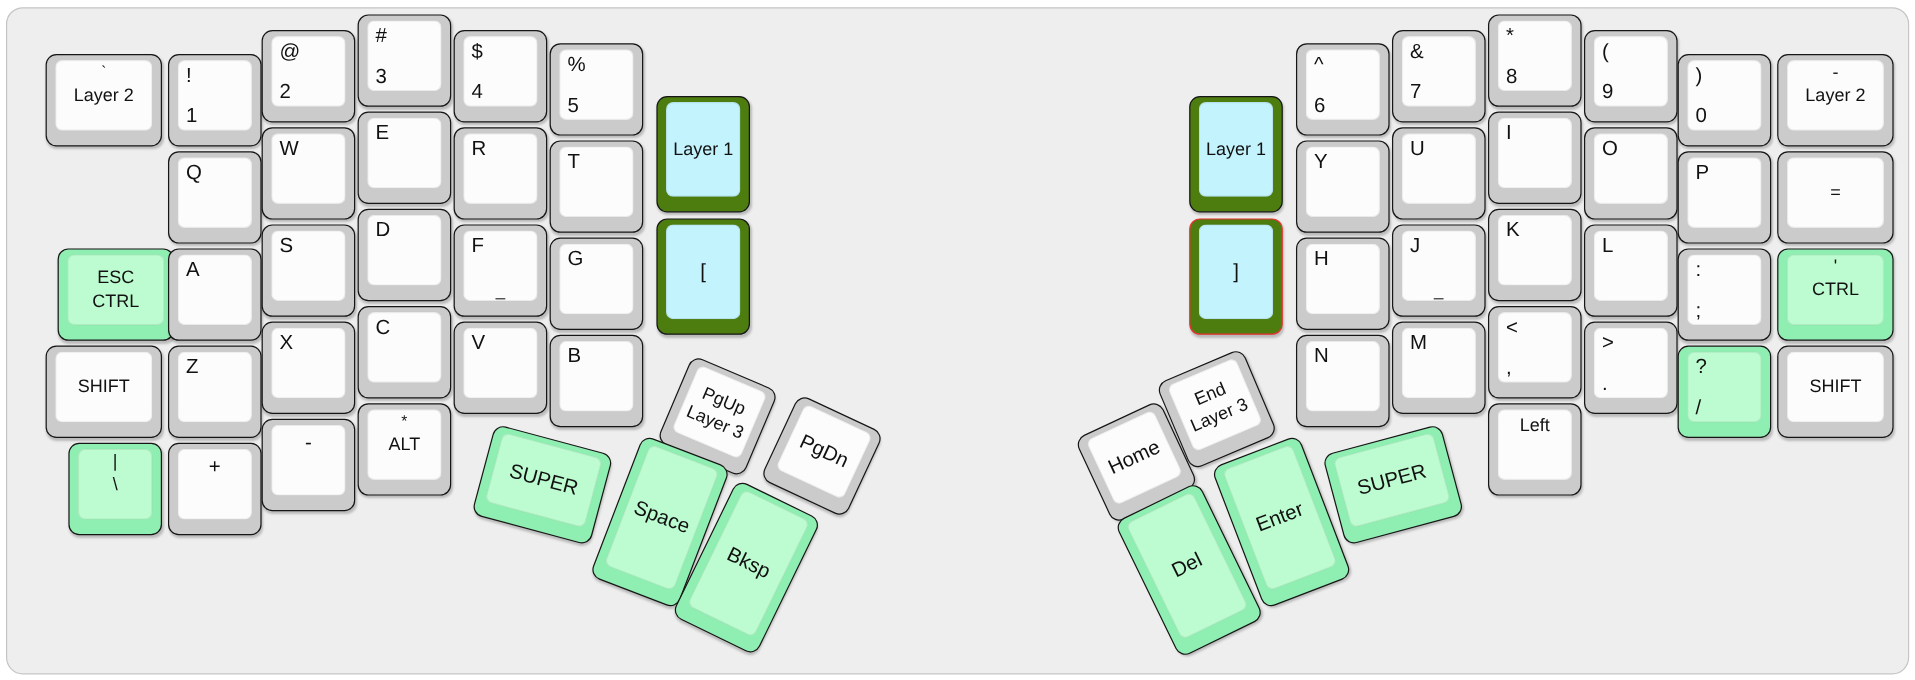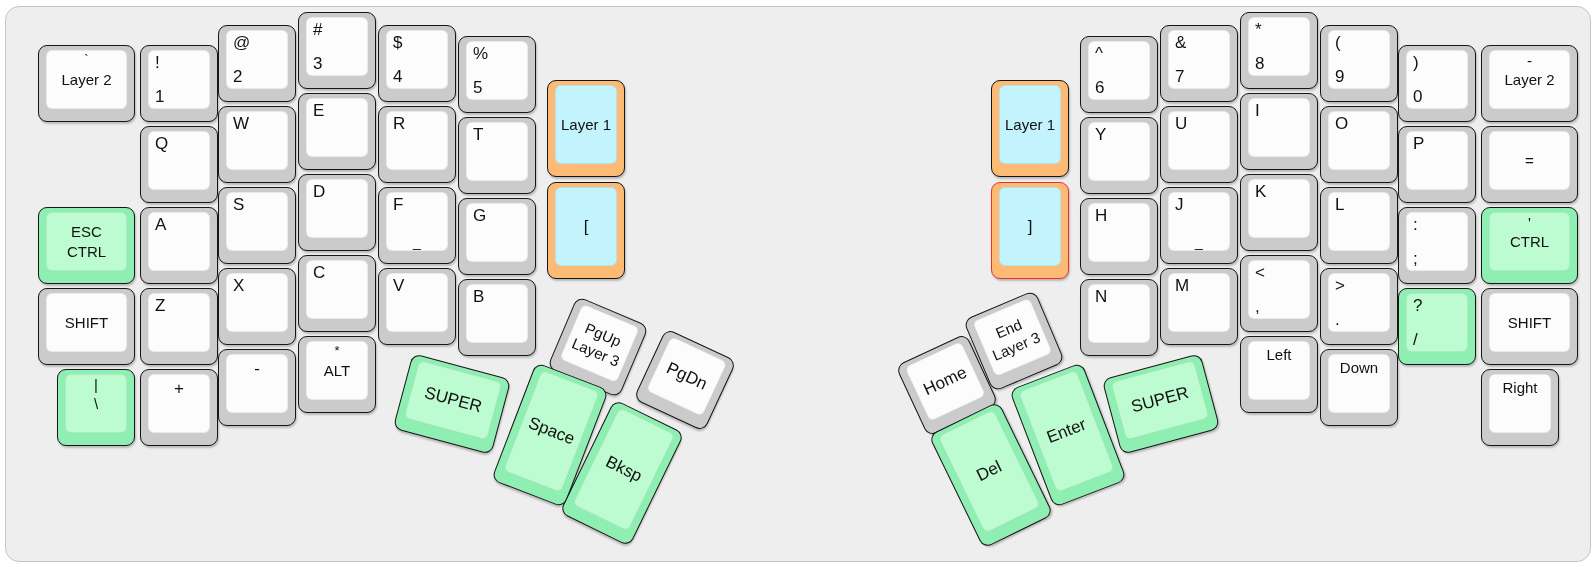--- a/index.html
+++ b/index.html
@@ -6,21 +6,21 @@
     font-family:"Liberation Sans", sans-serif;color:#111;}
   .panel{position:absolute;left:5px;top:6px;width:1584px;height:554px;background:#eeeeee;
     border:1px solid #c5c5c5;border-radius:14px;}
   .board{position:absolute;left:0;top:0;width:1596px;height:567px;}
   .key{position:absolute;border:1.5px solid #161616;border-radius:9px;
     box-shadow:1px 2px 2px rgba(0,0,0,0.22);box-sizing:border-box;}
   .key .cap{position:absolute;left:7px;right:7px;top:4px;bottom:12px;border-radius:6px;
     border:1px solid rgba(0,0,0,0.07);}
   .white{background:#cbcbcb;} .white .cap{background:#fcfcfc;}
   .green{background:#8feeb1;} .green .cap{background:#bdfcd0;}
-  .blue{background:#fdba74;}  .blue .cap{background:#c3f3fd;}
+  .blue{background:#4d7c0f;}  .blue .cap{background:#c3f3fd;}
   .red-border{border-color:#e8312f;}
   .u1{width:78px;height:77px;} .u125{width:97px;height:77px;} .tallkey{width:78px;height:97px;}
   .thumb1{width:78px;height:78px;} .thumbtall{width:78px;height:126px;} .superkey{width:102px;height:78px;}
   .tl{position:absolute;top:2px;left:6px;font-size:17px;}
   .bl{position:absolute;bottom:1px;left:6px;font-size:17px;}
   .tc{position:absolute;top:1px;left:0;right:0;text-align:center;font-size:15px;}
   .cmain{position:absolute;left:0;top:0;right:0;bottom:0;display:flex;align-items:center;justify-content:center;font-size:15px;text-align:center;}
   .lines{position:absolute;left:0;top:0;right:0;bottom:0;display:flex;flex-direction:column;align-items:center;justify-content:center;line-height:1.3;font-size:15px;}
   .hm{position:absolute;bottom:0px;left:0;right:0;text-align:center;font-size:14px;}
   .big .cmain{font-size:17px;}
@@ -37,21 +37,21 @@
 
 <div class="panel"></div>
 <div class="board">
 
   <div class="key white u125 tiny-tc" style="left:38px;top:45px">
     <div class="cap">
       <span class="tc">`</span>
       <span class="cmain">Layer 2</span>
     </div>
   </div>
-  <div class="key green u125" style="left:38px;top:207px">
+  <div class="key green u125" style="left:48px;top:207px">
     <div class="cap">
       <div class="lines">
         <span>ESC</span>
         <span>CTRL</span>
       </div>
     </div>
   </div>
   <div class="key white u125" style="left:38px;top:288px">
     <div class="cap">
       <span class="cmain">SHIFT</span>
@@ -330,25 +330,20 @@
     <div class="cap">
         <span class="tl">L</span>
       </div>
   </div>
   <div class="key white u1" style="left:1320px;top:268px">
     <div class="cap">
       <span class="tl">&gt;</span>
       <span class="bl">.</span>
     </div>
   </div>
-  <div class="key white u1 arrow" style="left:1320px;top:349px">
-    <div class="cap">
-        <span class="tc">Down</span>
-      </div>
-  </div>
 
   <div class="key white u1" style="left:1398px;top:45px">
     <div class="cap">
       <span class="tl">)</span>
       <span class="bl">0</span>
     </div>
   </div>
   <div class="key white u1" style="left:1398px;top:126px">
     <div class="cap">
         <span class="tl">P</span>
@@ -380,25 +375,20 @@
   </div>
   <div class="key green u125" style="left:1481px;top:207px">
     <div class="cap">
       <span class="tc">'</span>
       <span class="cmain">CTRL</span>
     </div>
   </div>
   <div class="key white u125" style="left:1481px;top:288px">
     <div class="cap">
         <span class="cmain">SHIFT</span>
-      </div>
-  </div>
-  <div class="key white u1 arrow" style="left:1481px;top:369px">
-    <div class="cap">
-        <span class="tc">Right</span>
       </div>
   </div>
 
   <div class="key white thumb1 big rn25" style="left:908px;top:346px">
     <div class="cap">
         <span class="cmain">Home</span>
       </div>
   </div>
   <div class="key white thumb1 rn23" style="left:975px;top:302px">
     <div class="cap">

